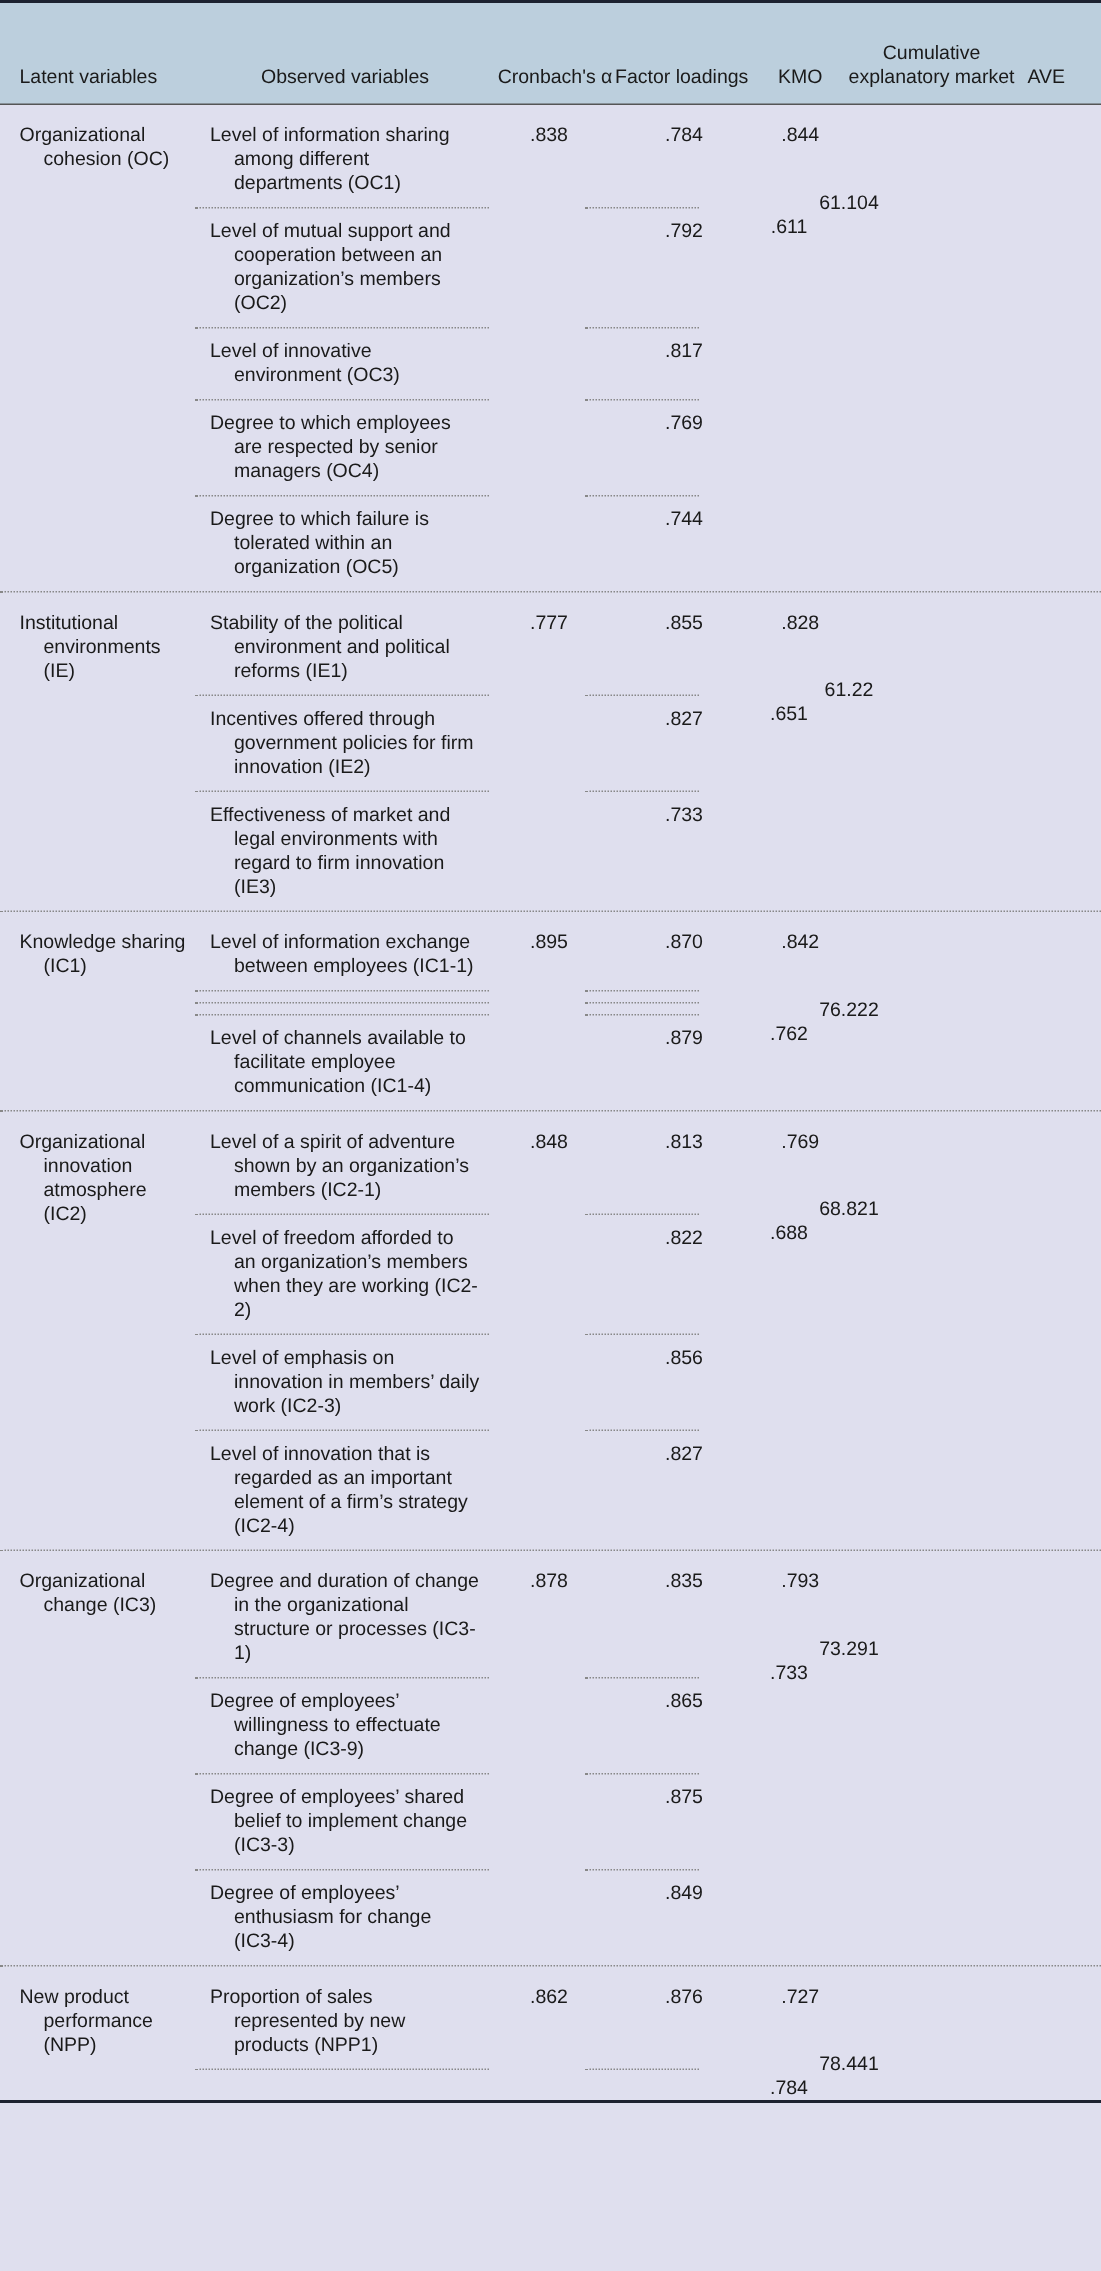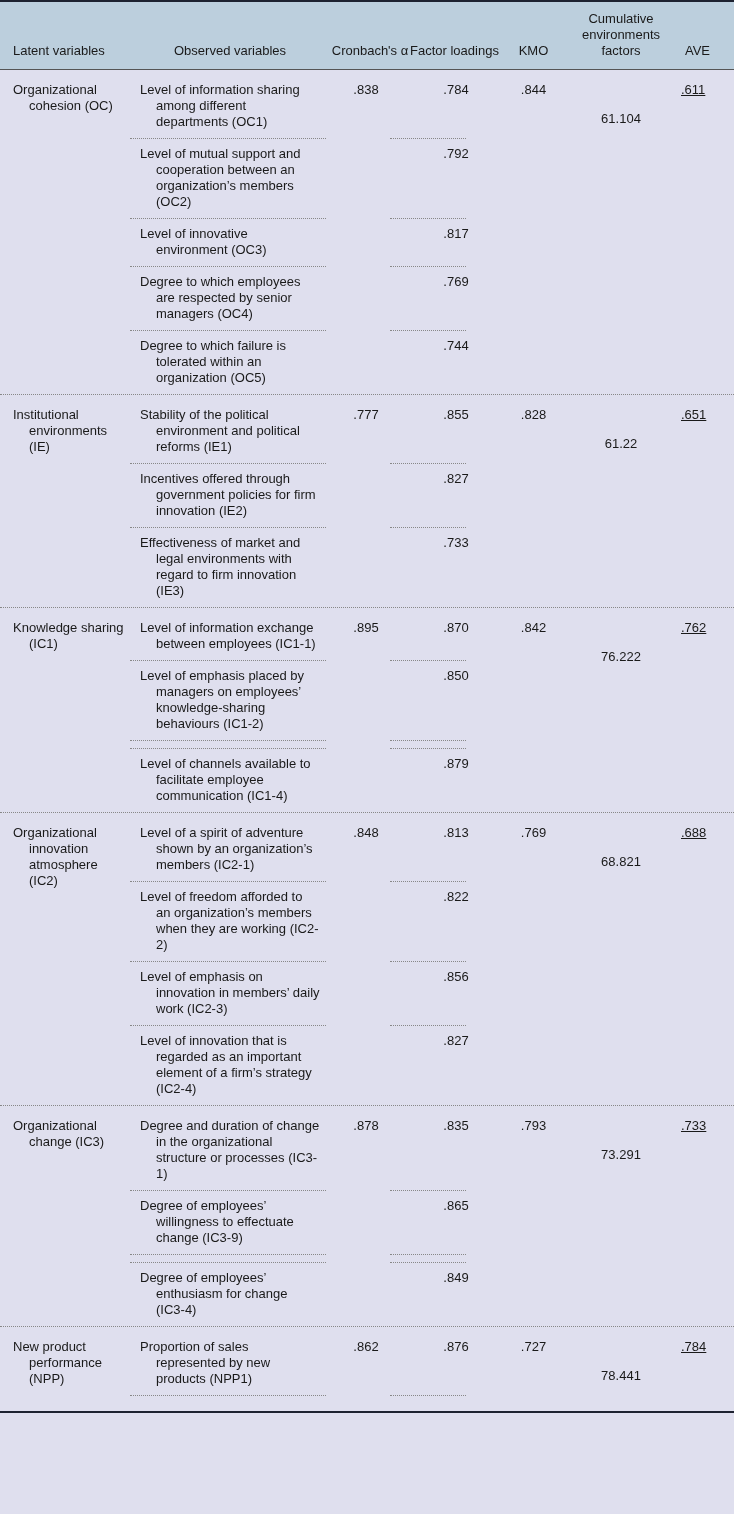--- a/index.html
+++ b/index.html
@@ -21,36 +21,36 @@
   .lat span { display:block; padding-left:16px; text-indent:-16px; }
   .obs-col { width:376px; display:flex; flex-direction:column; }
   .item { display:flex; }
   .item .desc { width:196px; padding-left:10px; padding-right:6px; box-sizing:border-box; text-indent:-16px; padding-left:26px; padding-bottom:8px; }
   .item .alpha { width:80px; text-align:center; }
   .item .load { width:100px; text-align:center; }
   .sep { display:flex; height:0; margin-bottom:8px; }
   .sep .s1 { width:196px; border-top:1px dotted #888; margin-left:0; }
   .sep .gap { width:64px; }
   .sep .s2 { width:76px; border-top:1px dotted #888; }
-  .stats { display:flex; }
+  .stats { display:flex;flex-direction:column; }
   .stats .kmo { width:55px; text-align:center; }
   .stats .cum { width:120px; text-align:center;margin-top:29px; }
-  .stats .ave { width:53px; text-align:left; padding-right:13px; box-sizing:border-box;text-decoration:underline; }
+  .stats .ave { width:53px; text-align:center; padding-right:13px; box-sizing:border-box; }
 </style>
 </head>
 <body>
 
 <div class="table">
   <div class="thead">
     <div class="c1">Latent variables</div>
     <div class="c2">Observed variables</div>
     <div class="c3">Cronbach's α</div>
     <div class="c4">Factor loadings</div>
     <div class="c5">KMO</div>
-    <div class="c6">Cumulative environments factors</div>
+    <div class="c6">Cumulative explanatory market</div>
     <div class="c7">AVE</div>
   </div>
   <div id="tbody">
       <div class="group">
         <div class="lat">
           <span>Organizational cohesion (OC)</span>
         </div>
         <div class="obs-col">
           <div class="item">
             <div class="desc">Level of information sharing among different departments (OC1)</div>
@@ -149,25 +149,20 @@
           <div class="item">
             <div class="desc">Level of information exchange between employees (IC1-1)</div>
             <div class="alpha">.895</div>
             <div class="load">.870</div>
           </div>
           <div class="sep">
             <div class="s1"></div>
             <div class="gap"></div>
             <div class="s2"></div>
           </div>
-          <div class="item">
-            <div class="desc">Level of emphasis placed by managers on employees’ knowledge-sharing behaviours (IC1-2)</div>
-            <div class="alpha"></div>
-            <div class="load">.850</div>
-          </div>
           <div class="sep">
             <div class="s1"></div>
             <div class="gap"></div>
             <div class="s2"></div>
           </div>
           <div class="sep">
             <div class="s1"></div>
             <div class="gap"></div>
             <div class="s2"></div>
           </div>
@@ -247,20 +242,25 @@
           </div>
           <div class="item">
             <div class="desc">Degree of employees’ willingness to effectuate change (IC3-9)</div>
             <div class="alpha"></div>
             <div class="load">.865</div>
           </div>
           <div class="sep">
             <div class="s1"></div>
             <div class="gap"></div>
             <div class="s2"></div>
+          </div>
+          <div class="item">
+            <div class="desc">Degree of employees’ shared belief to implement change (IC3-3)</div>
+            <div class="alpha"></div>
+            <div class="load">.875</div>
           </div>
           <div class="sep">
             <div class="s1"></div>
             <div class="gap"></div>
             <div class="s2"></div>
           </div>
           <div class="item">
             <div class="desc">Degree of employees’ enthusiasm for change (IC3-4)</div>
             <div class="alpha"></div>
             <div class="load">.849</div>

